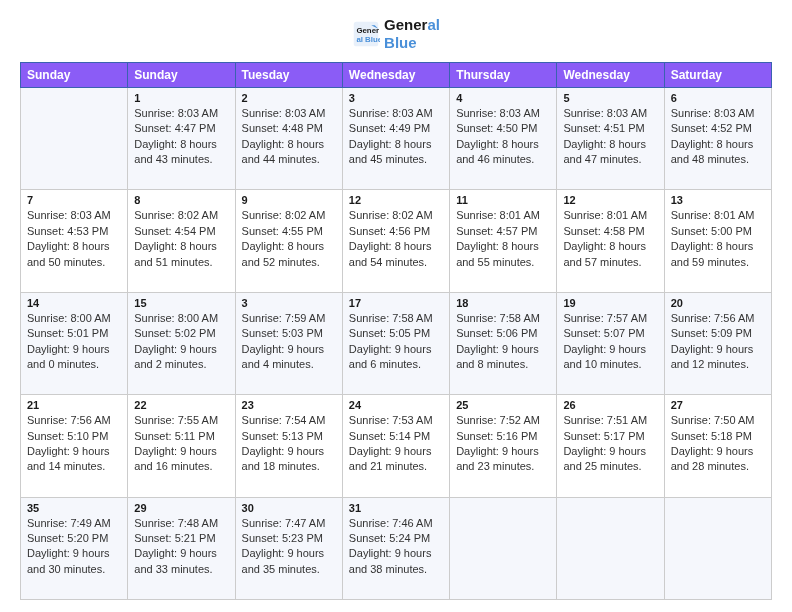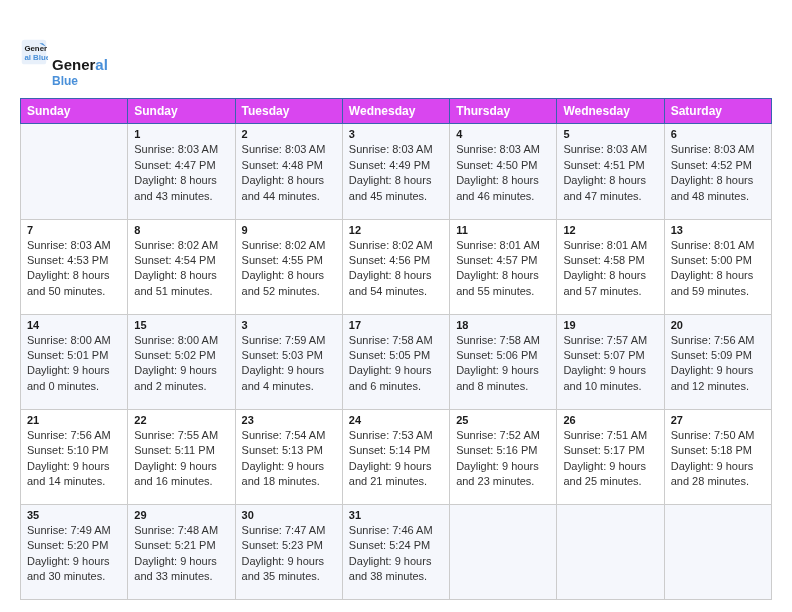--- a/index.html
+++ b/index.html
@@ -12,21 +12,21 @@
     }
     .page {
       width: 792px;
       height: 612px;
       padding: 16px 20px 12px 20px;
       display: flex;
       flex-direction: column;
     }
     .header {
       display: flex;
-      justify-content: flex-start;
+      justify-content: center;
       align-items: flex-start;
       margin-bottom: 10px;
     }
     .logo {
       display: flex;
       align-items: center;
       gap: 4px;
     }
     .logo-icon {
       width: 28px;
@@ -43,21 +43,21 @@
     .subtitle {
       font-size: 15px;
       color: #444;
     }
     table {
       width: 100%;
       border-collapse: collapse;
       flex: 1;
     }
     thead th {
-      background-color: #d946ef;
+      background-color: #8b5cf6;
       color: #fff;
       font-size: 12px;
       font-weight: bold;
       padding: 5px 6px;
       text-align: left;
       border: 1px solid #3a62b0;
     }
     tbody td {
       border: 1px solid #ccc;
       padding: 4px 6px;
@@ -92,22 +92,22 @@
 <div class="page">
   <div class="header">
     <div class="logo">
       <svg class="logo-icon" viewBox="0 0 32 32" xmlns="http://www.w3.org/2000/svg">
         <rect x="2" y="2" width="28" height="28" rx="3" fill="#e8f0fa"></rect>
         <text x="5" y="15" font-size="9" font-weight="bold" fill="#1a1a1a">Gener</text>
         <text x="5" y="25" font-size="9" font-weight="bold" fill="#4a90d9">al Blue</text>
         <polygon points="22,6 30,10 26,6" fill="#4a90d9"></polygon>
       </svg>
       <div>
-        <div style="font-size:15px;font-weight:bold;color:#1a1a1a;line-height:1.2;margin-top:40px;">Gener<span style="color:#4a90d9">al</span></div>
-        <div style="font-size:12px;font-weight:bold;color:#4a90d9;line-height:1.2;">Blue</div>
+        <div style="font-size:15px;font-weight:bold;color:#1a1a1a;line-height:1.2;">Gener<span style="color:#4a90d9">al</span></div>
+        <div style="font-size:15px;font-weight:bold;color:#4a90d9;line-height:1.2;">Blue</div>
       </div>
     </div>
     <div class="title-block">
       <div class="main-title"></div>
       <div class="subtitle"></div>
     </div>
   </div>
 
   <table>
     <thead>

